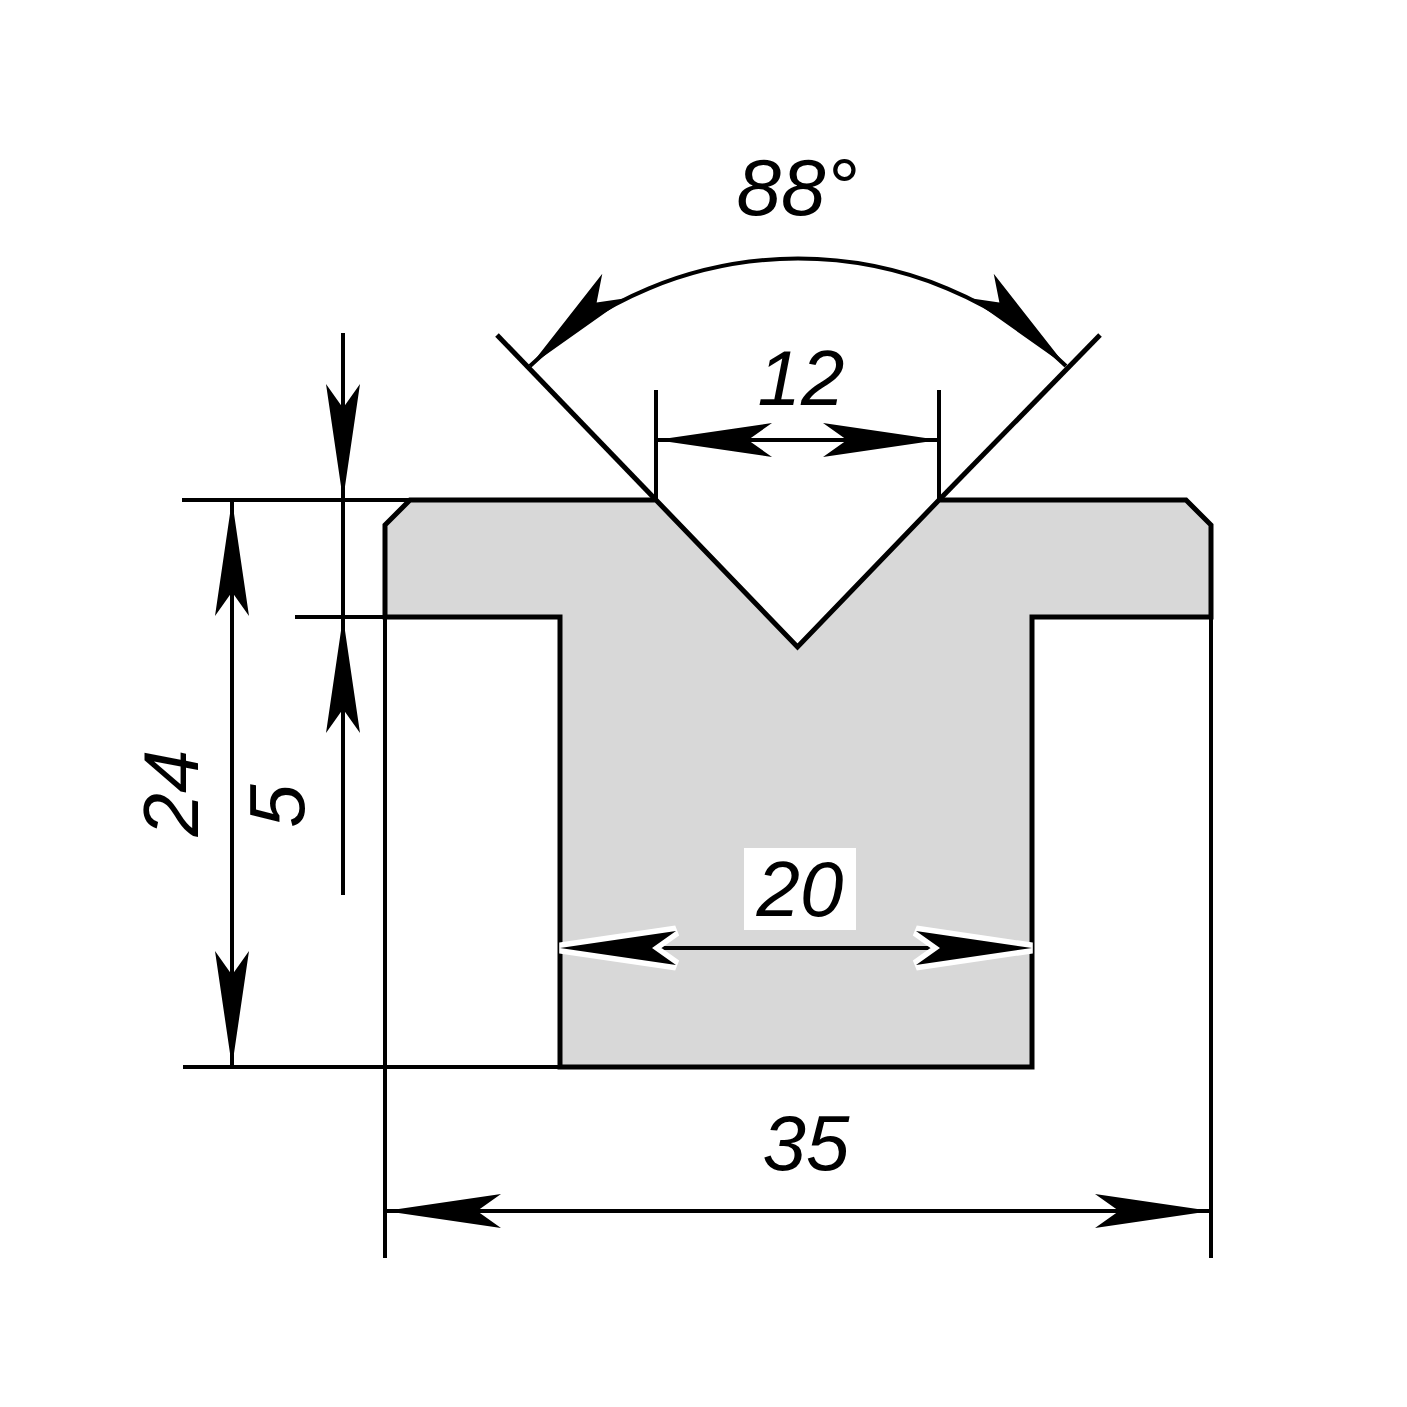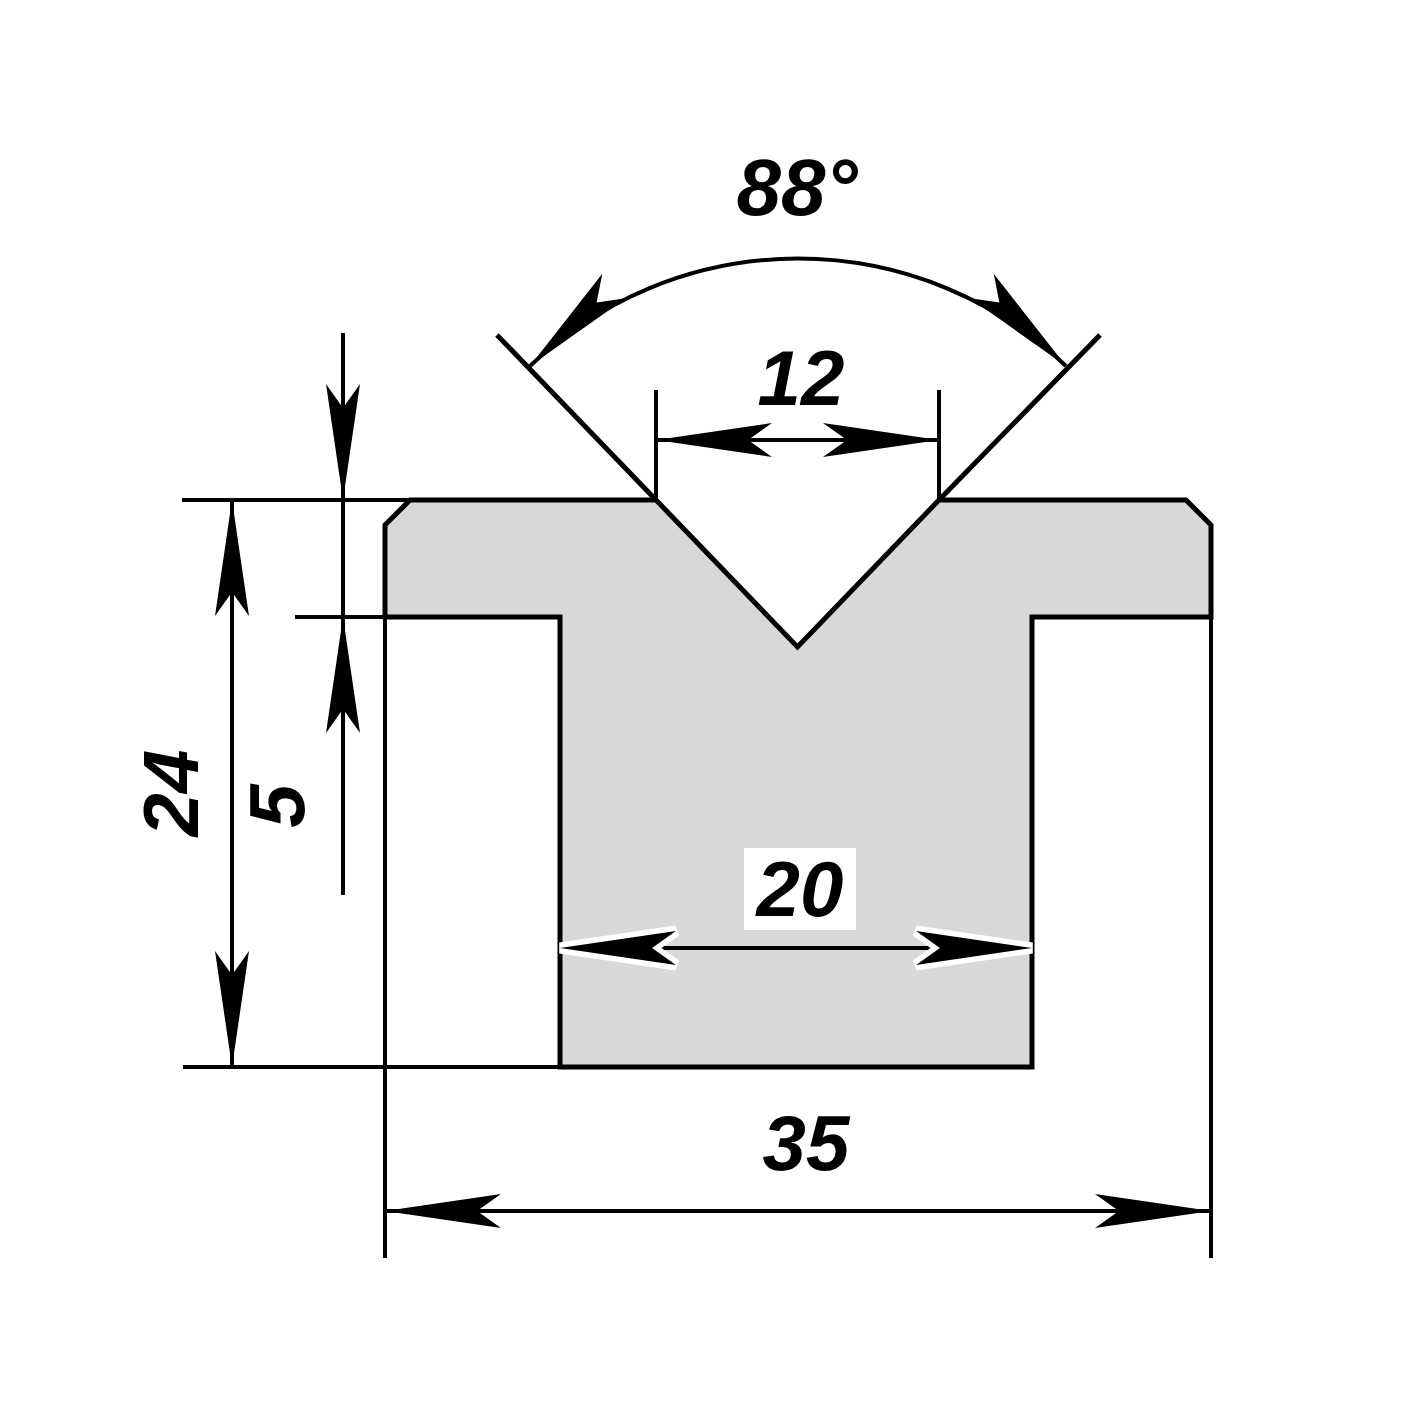--- a/index.html
+++ b/index.html
@@ -6,21 +6,20 @@
     margin: 0;
     padding: 0;
     background: #ffffff;
   }
   .canvas {
     position: relative;
     width: 1407px;
     height: 1347px;
     background: #ffffff;
     overflow: hidden;
-    font-weight: bold;
   }
   svg { display: block; }
   .outline {
     stroke: #000000;
     stroke-width: 5;
     fill: none;
     stroke-linejoin: miter;
     stroke-linecap: butt;
   }
   .thin {

